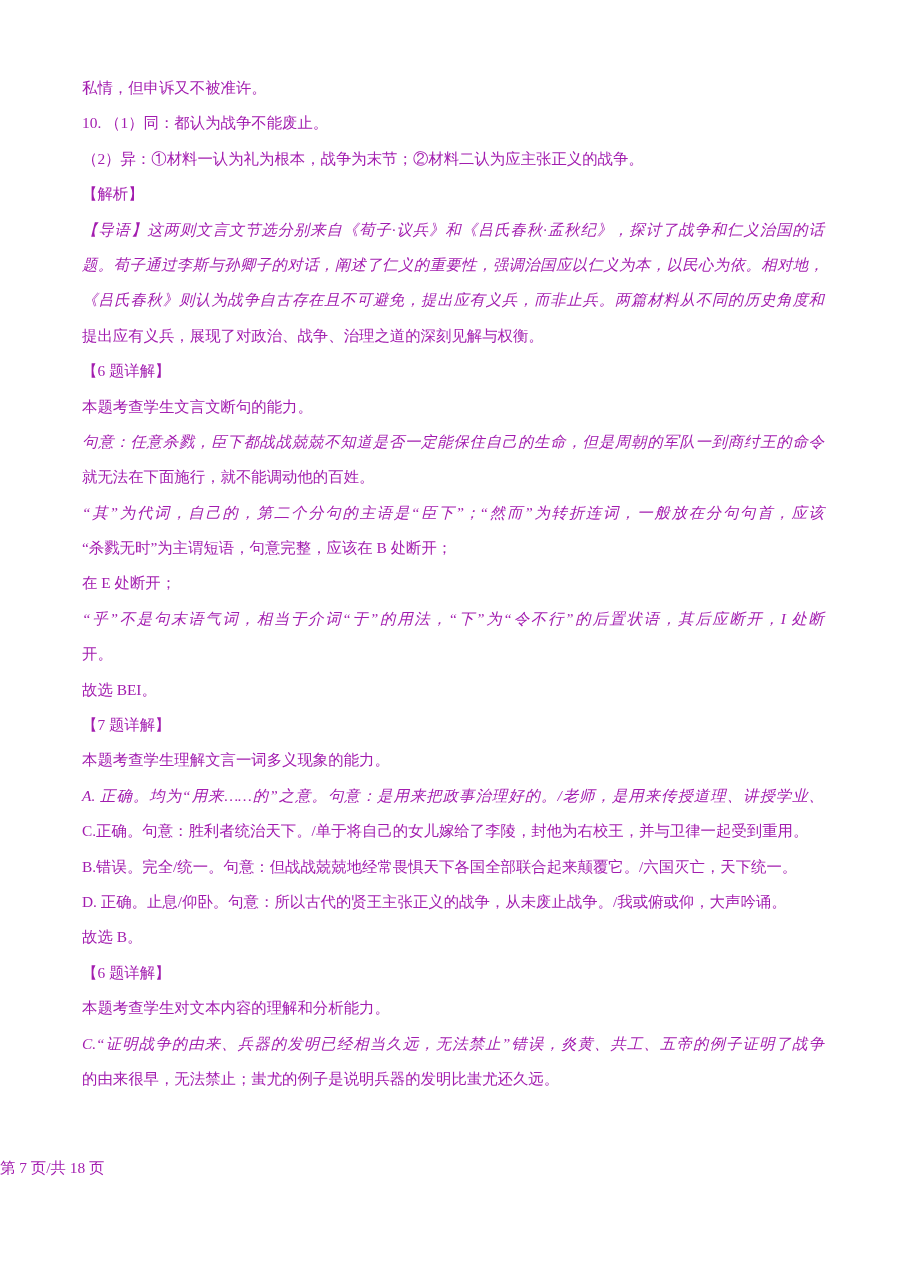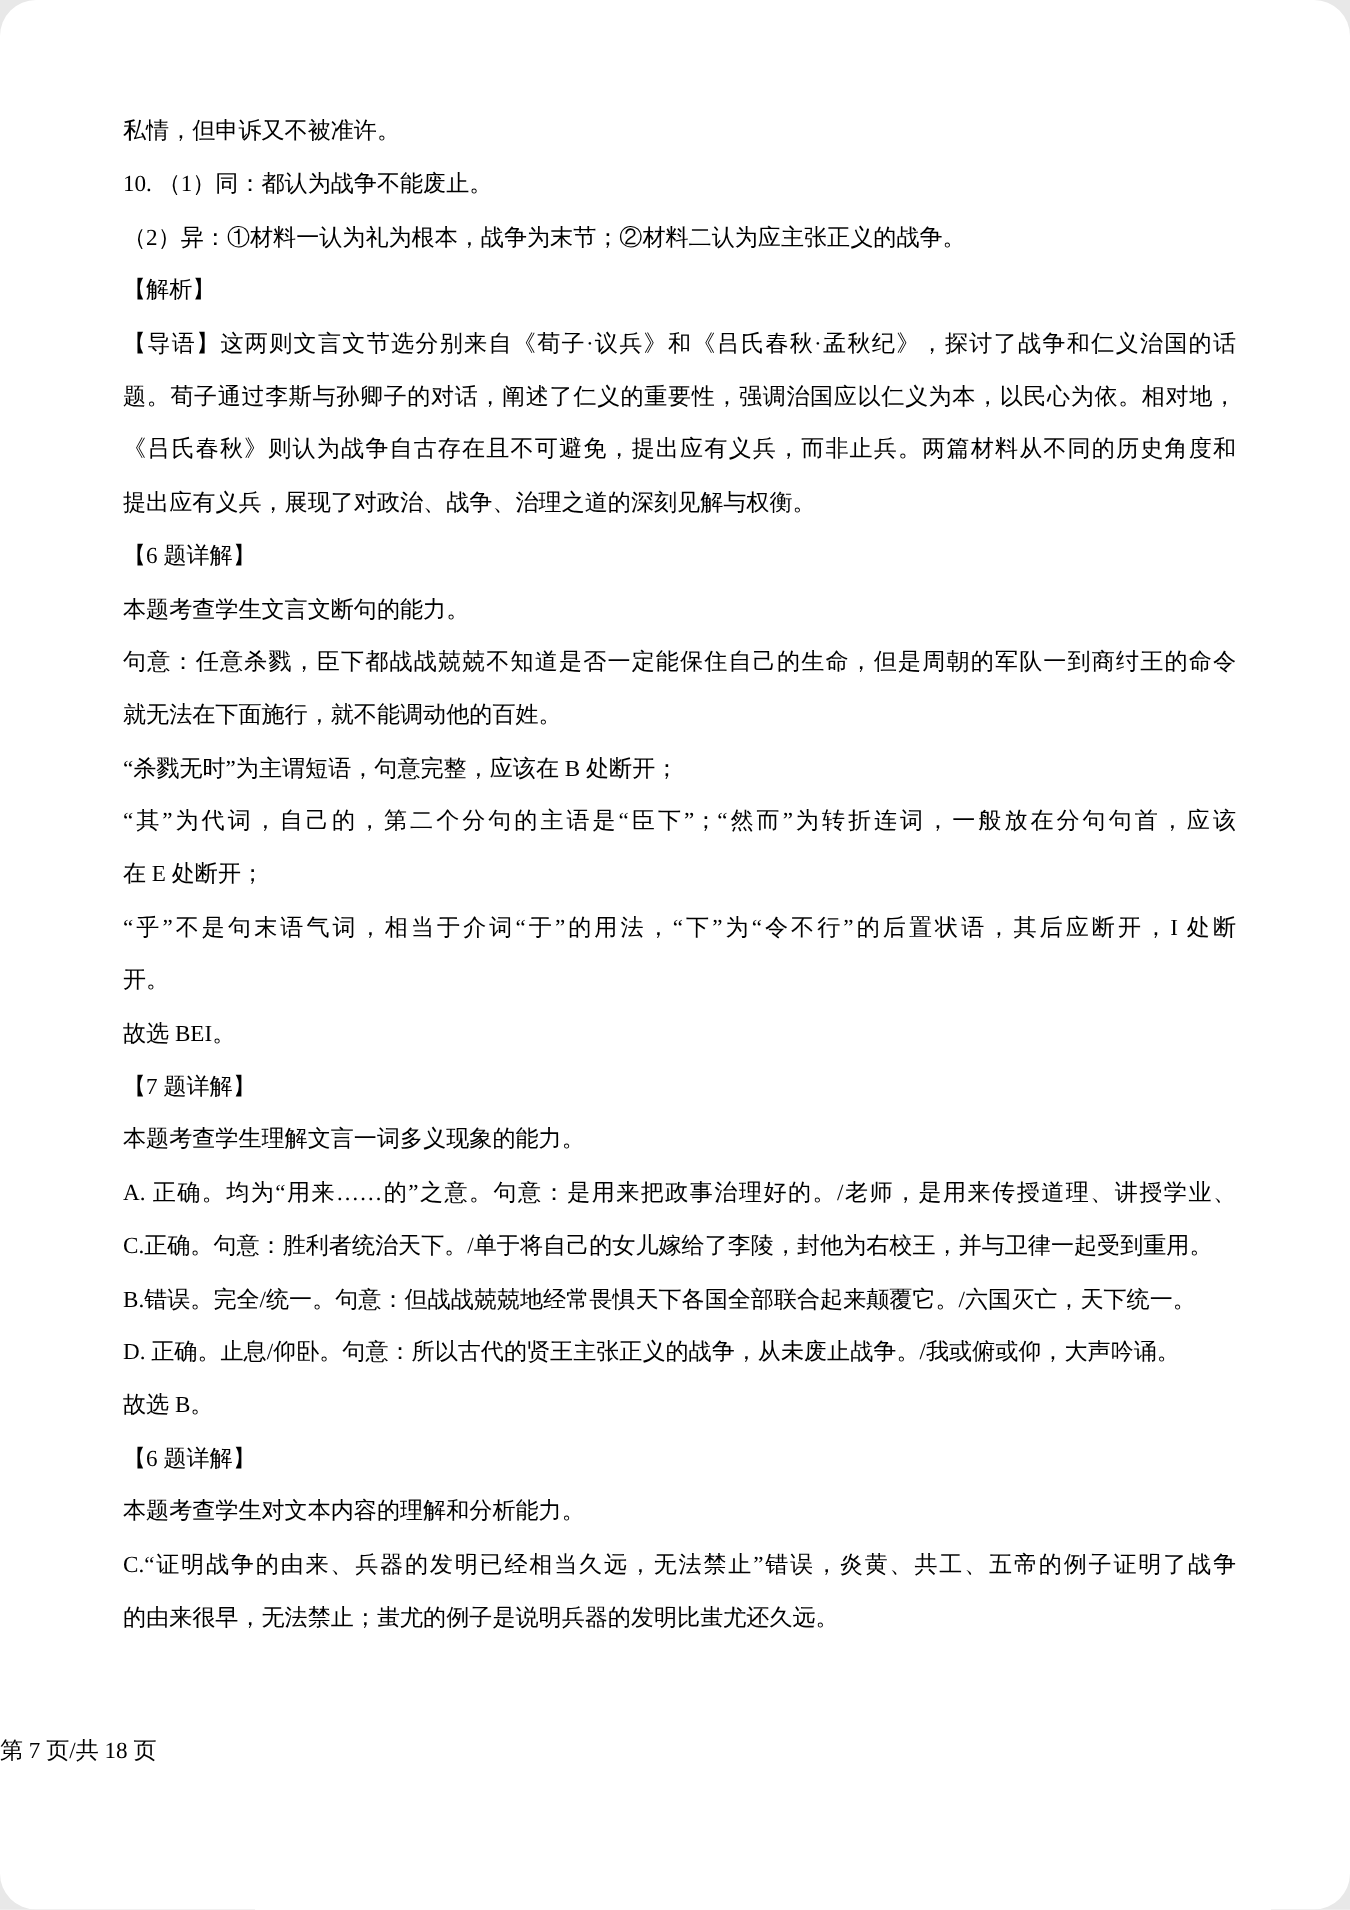--- a/index.html
+++ b/index.html
@@ -8,40 +8,40 @@
     background: #e8e8e8;
   }
   .page {
     position: relative;
     width: 900px;
     height: 1273px;
     margin: 0 auto;
     background: #ffffff;
     overflow: hidden;
     font-family: "Liberation Serif", "DejaVu Serif", serif;
-    color: #000000;
-    border-radius: 24px;
+    color: #a21caf;
   }
   .doc {
     position: absolute;
     left: 82px;
     top: 70px;
     width: 742px;
     font-size: 15.4px;
   }
   .line {
     height: 35.4px;
     line-height: 35.4px;
     white-space: nowrap;
     text-align: left;
   }
   
   .line.fill {
     text-align: justify;
     text-align-last: justify;
+    font-style: italic;
   }
   .footer {
     position: absolute;
     left: 0;
     top: 1150px;
     width: 900px;
     height: 35px;
     line-height: 35px;
     text-align: left;
     font-size: 15.4px;
@@ -57,22 +57,22 @@
     <div class="line">（2）异：①材料一认为礼为根本，战争为末节；②材料二认为应主张正义的战争。</div>
     <div class="line">【解析】</div>
     <div class="line fill">【导语】这两则文言文节选分别来自《荀子·议兵》和《吕氏春秋·孟秋纪》，探讨了战争和仁义治国的话</div>
     <div class="line fill">题。荀子通过李斯与孙卿子的对话，阐述了仁义的重要性，强调治国应以仁义为本，以民心为依。相对地，</div>
     <div class="line fill">《吕氏春秋》则认为战争自古存在且不可避免，提出应有义兵，而非止兵。两篇材料从不同的历史角度和</div>
     <div class="line">提出应有义兵，展现了对政治、战争、治理之道的深刻见解与权衡。</div>
     <div class="line">【6 题详解】</div>
     <div class="line">本题考查学生文言文断句的能力。</div>
     <div class="line fill">句意：任意杀戮，臣下都战战兢兢不知道是否一定能保住自己的生命，但是周朝的军队一到商纣王的命令</div>
     <div class="line">就无法在下面施行，就不能调动他的百姓。</div>
+    <div class="line fill">“其”为代词，自己的，第二个分句的主语是“臣下”；“然而”为转折连词，一般放在分句句首，应该</div>
     <div class="line">“杀戮无时”为主谓短语，句意完整，应该在 B 处断开；</div>
-    <div class="line fill">“其”为代词，自己的，第二个分句的主语是“臣下”；“然而”为转折连词，一般放在分句句首，应该</div>
     <div class="line">在 E 处断开；</div>
     <div class="line fill">“乎”不是句末语气词，相当于介词“于”的用法，“下”为“令不行”的后置状语，其后应断开，I 处断</div>
     <div class="line">开。</div>
     <div class="line">故选 BEI。</div>
     <div class="line">【7 题详解】</div>
     <div class="line">本题考查学生理解文言一词多义现象的能力。</div>
     <div class="line fill">A. 正确。均为“用来……的”之意。句意：是用来把政事治理好的。/老师，是用来传授道理、讲授学业、</div>
     <div class="line">C.正确。句意：胜利者统治天下。/单于将自己的女儿嫁给了李陵，封他为右校王，并与卫律一起受到重用。</div>
     <div class="line">B.错误。完全/统一。句意：但战战兢兢地经常畏惧天下各国全部联合起来颠覆它。/六国灭亡，天下统一。</div>
     <div class="line">D. 正确。止息/仰卧。句意：所以古代的贤王主张正义的战争，从未废止战争。/我或俯或仰，大声吟诵。</div>

